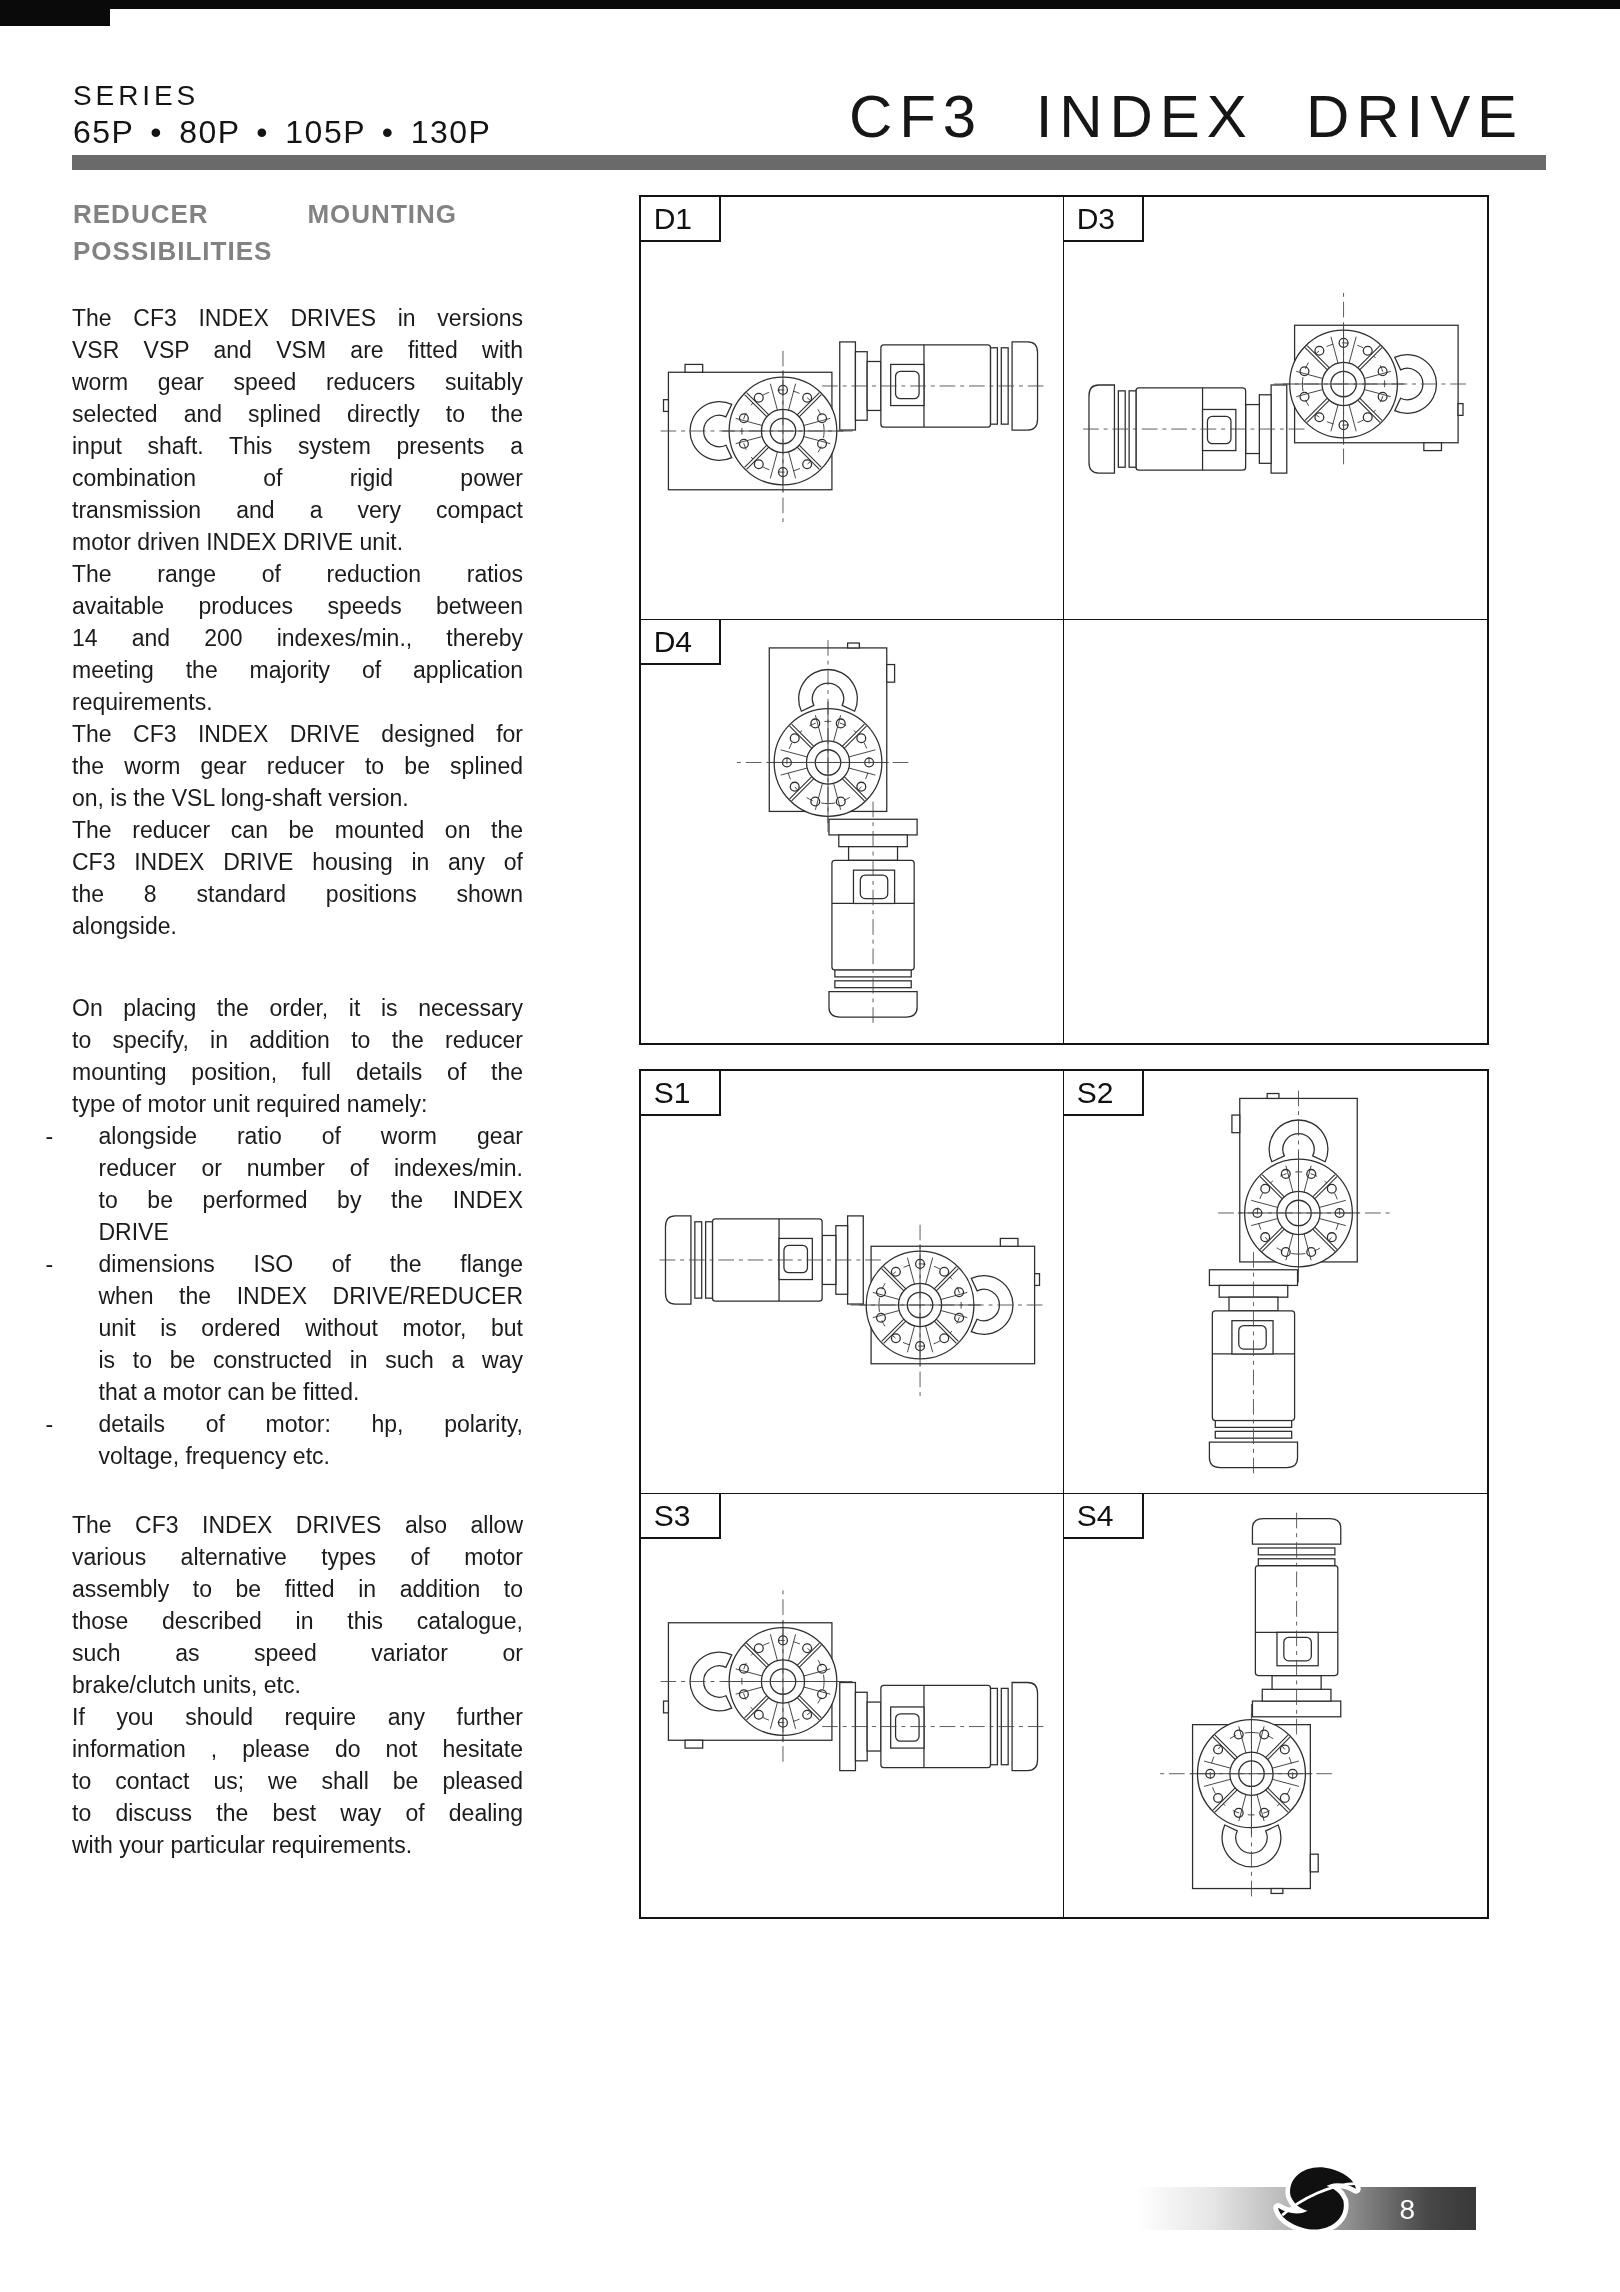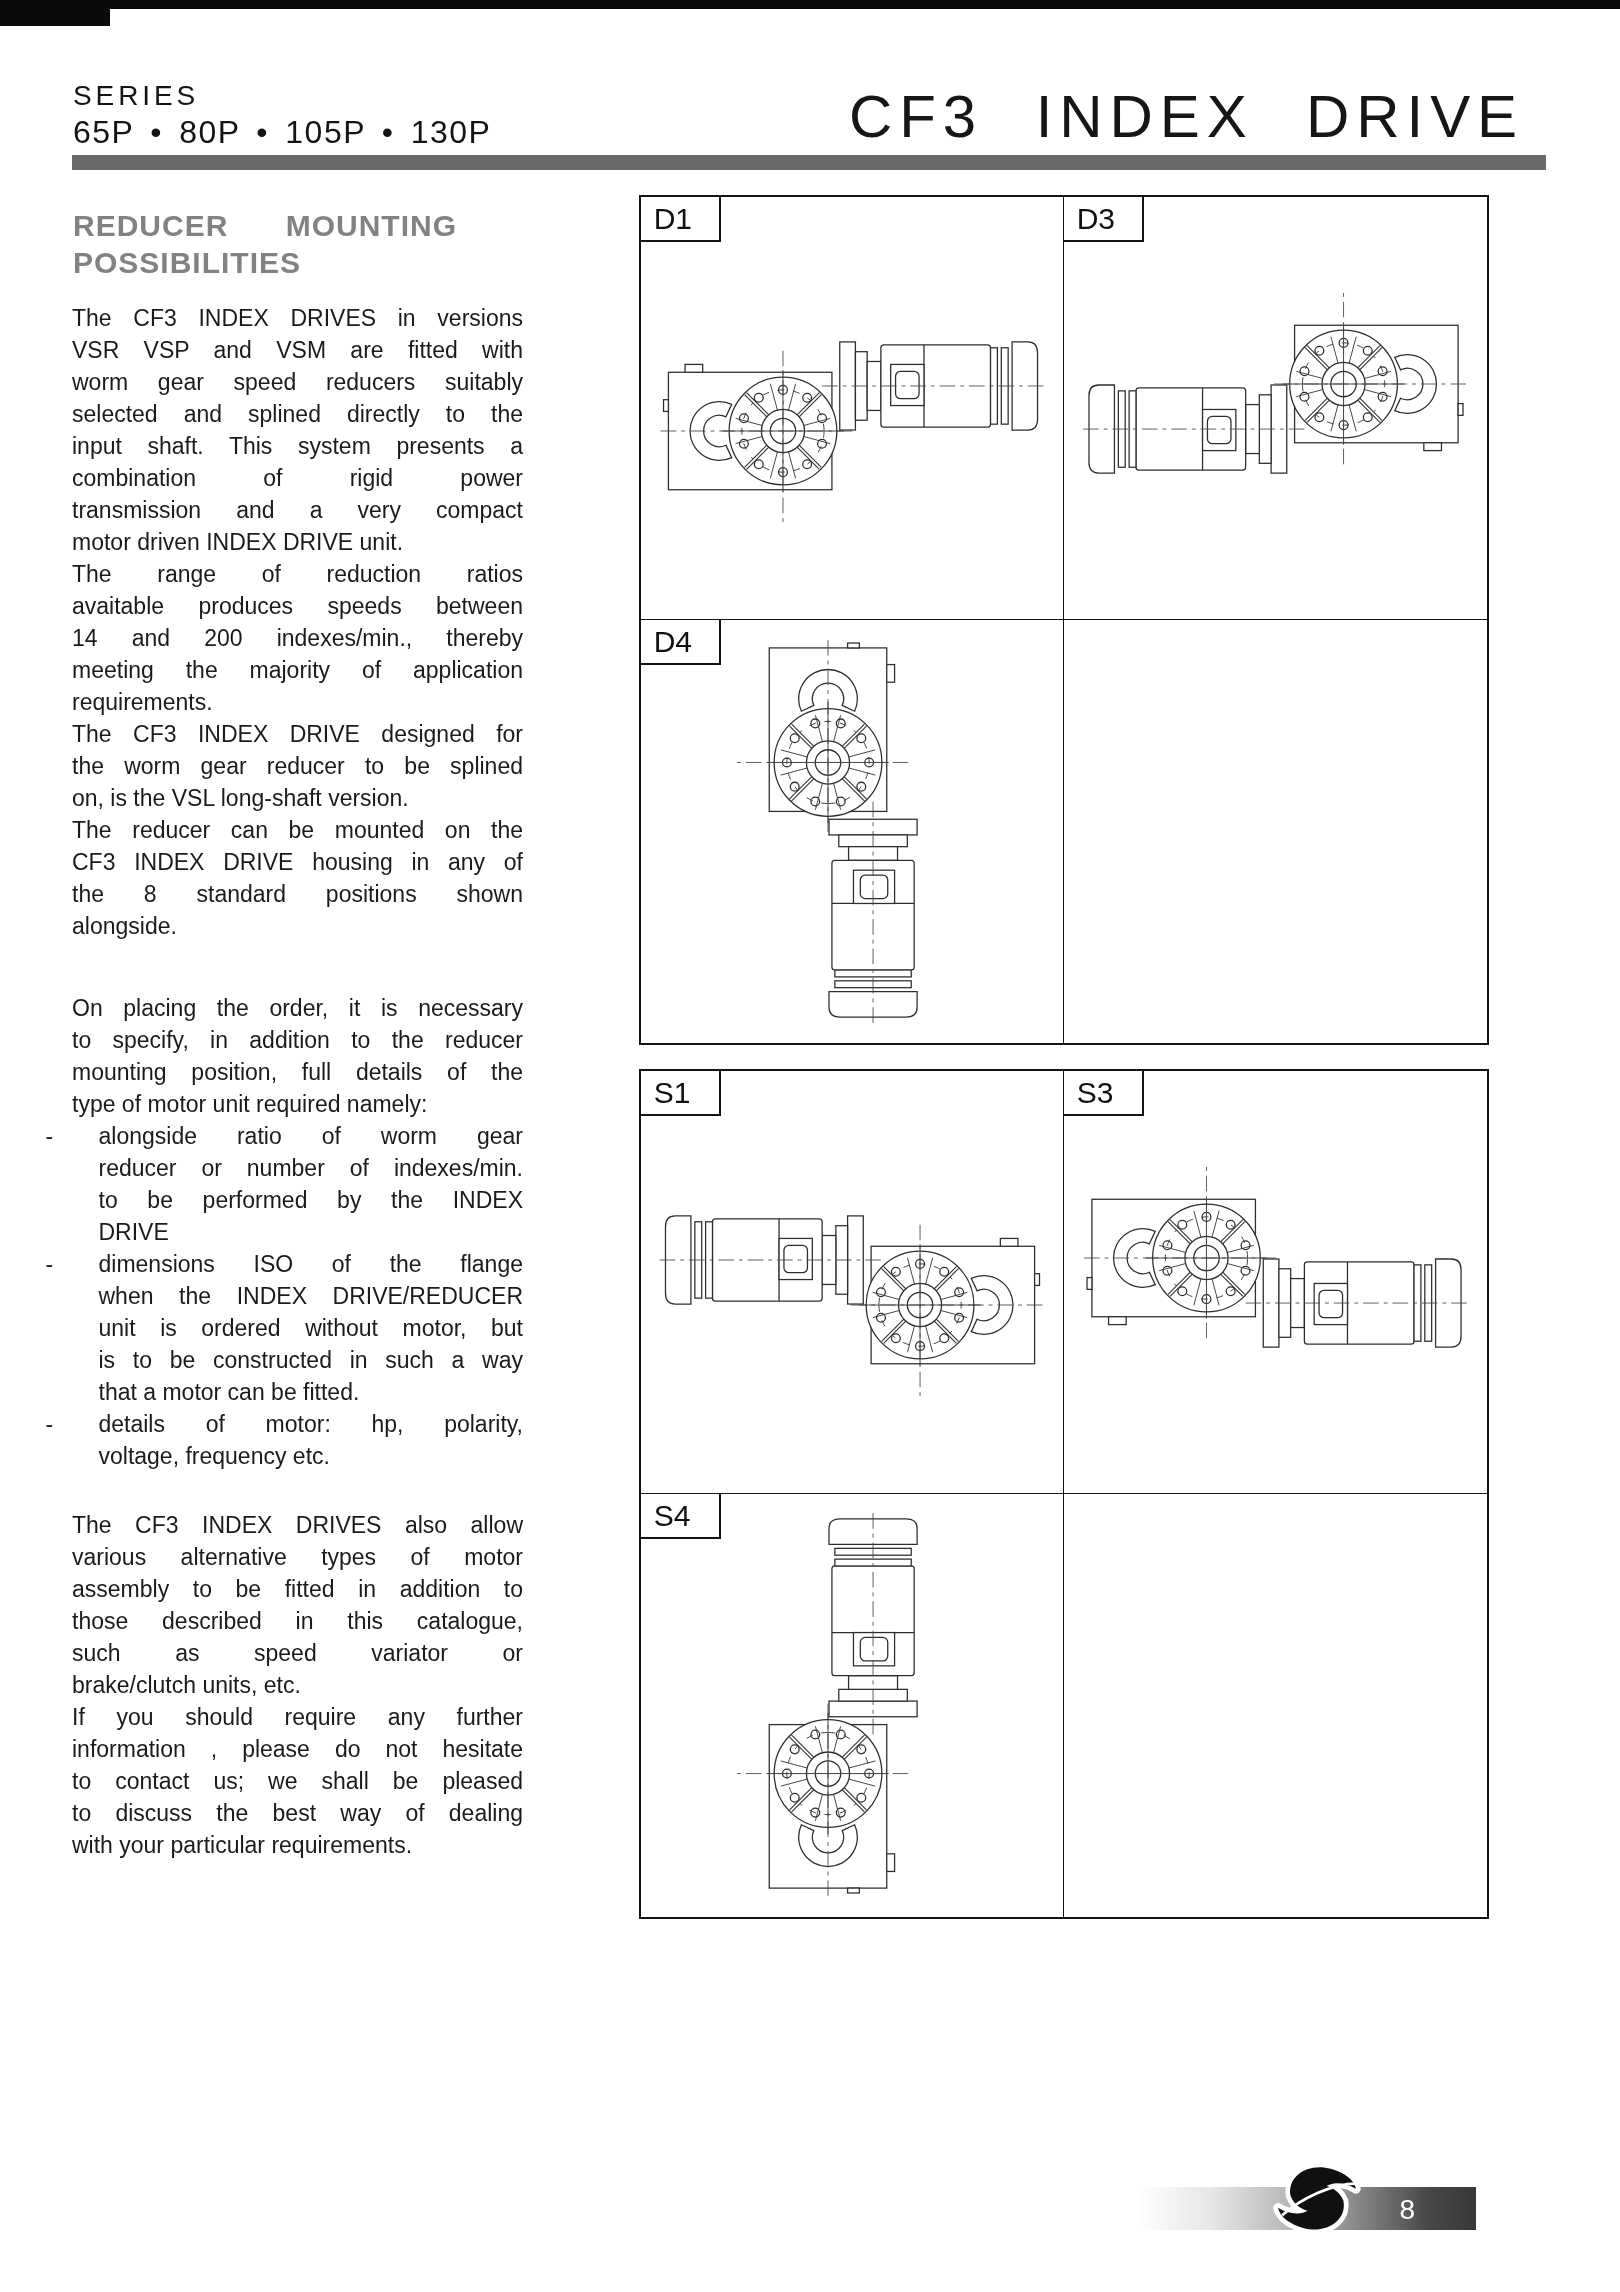--- a/index.html
+++ b/index.html
@@ -10,22 +10,22 @@
   .scan-corner{position:absolute;left:0;top:0;width:110px;height:25.5px;background:#0a0a0a;}
 
   
   .series-label{position:absolute;left:73px;top:80px;font-size:28px;letter-spacing:3.9px;color:#141414;}
   .series-models{position:absolute;left:73px;top:114px;font-size:32px;letter-spacing:1.5px;word-spacing:5.9px;color:#141414;}
   .main-title{position:absolute;right:96px;top:82px;font-size:60px;letter-spacing:6.9px;word-spacing:29px;
               color:#161616;font-weight:400;white-space:nowrap;}
   .header-rule{position:absolute;left:72px;top:155px;width:1474px;height:14.7px;background:#6a6a6a;}
 
   
-  .heading{position:absolute;left:73px;top:210px;width:384px;color:#828282;
-           font-size:30px;font-weight:bold;letter-spacing:1px;}
+  .heading{position:absolute;left:73px;top:198px;width:384px;color:#828282;
+           font-size:26px;font-weight:bold;letter-spacing:1px;}
   .heading .bline{height:37px;}
   .col{position:absolute;left:72px;width:451px;font-size:23px;}
   .p1{top:302px;} .p2{top:992px;} .p3{top:1509px;}
   .bline{position:relative;height:32px;line-height:32px;width:100%;
          text-align:justify;text-align-last:justify;white-space:normal;}
   .bline.nj{text-align:left;text-align-last:left;}
   .bline.ind{padding-left:26.5px;width:calc(100% - 26.5px);}
   .bline .dash{position:absolute;left:-26.5px;top:0;}
   .bline.ind .dash{left:-26.5px;}
 
@@ -149,20 +149,26 @@
       </div>
     </div>
   <div class="pgrid s">
       <div class="cell">
         <div class="plabel">S1</div>
         <svg viewBox="0 0 431 431" class="pdraw">
           <use href="#asm" xlink:href="#asm" transform="translate(215,215) scale(-1,1)"></use>
         </svg>
       </div>
       <div class="cell">
+        <div class="plabel">S2</div>
+        <svg viewBox="0 0 431 431" class="pdraw">
+          <use href="#asm" xlink:href="#asm" transform="translate(215,215) scale(-1,1) rotate(90)"></use>
+        </svg>
+      </div>
+      <div class="cell">
         <div class="plabel">S3</div>
         <svg viewBox="0 0 431 431" class="pdraw">
           <use href="#asm" xlink:href="#asm" transform="translate(215,215) scale(1,-1)"></use>
         </svg>
       </div>
       <div class="cell">
         <div class="plabel">S4</div>
         <svg viewBox="0 0 431 431" class="pdraw">
           <use href="#asm" xlink:href="#asm" transform="translate(215,215) scale(-1,1) rotate(-90)"></use>
         </svg>

